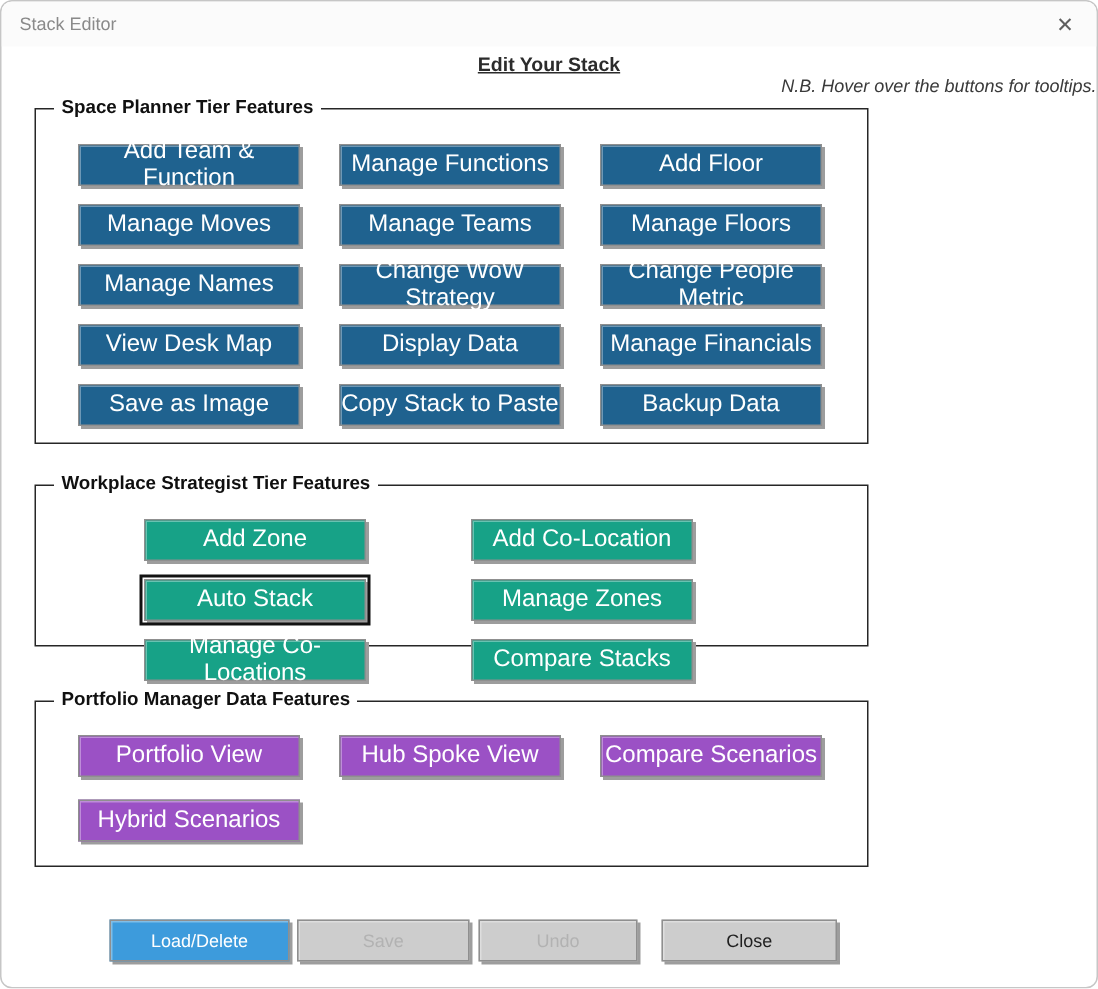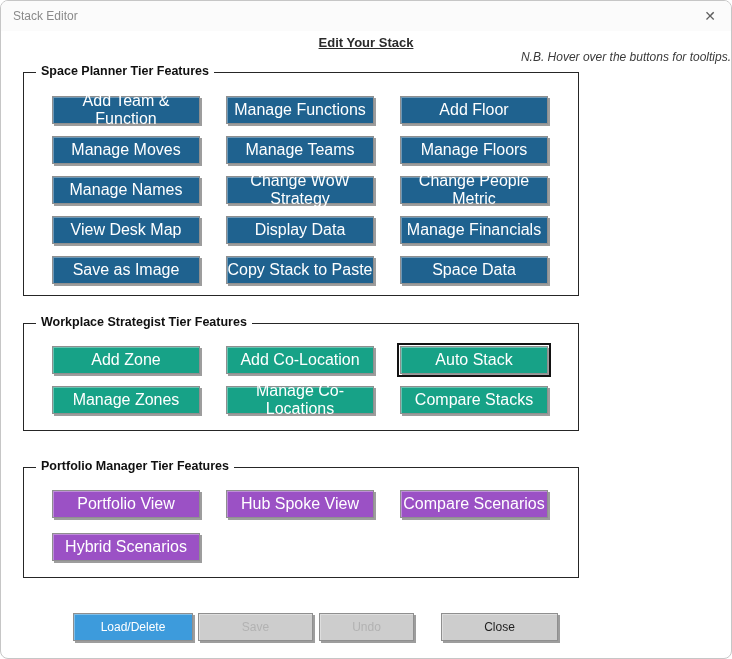--- a/index.html
+++ b/index.html
@@ -32,34 +32,34 @@
   
   .btn {
     width:148px; height:28px; margin:0 26px 12px 0; box-sizing:border-box;
     display:flex; align-items:center; justify-content:center;
     border:1px solid #8f8f8f;
     box-shadow: inset 1px 1px 0 rgba(255,255,255,0.35), 2px 2px 0 #9d9d9d;
     color:#ffffff; font-family:inherit; font-size:16px; cursor:pointer; padding:0;
   }
   #group3 .btn { margin-bottom:15px; }
   .t1 { background:var(--tier1, #1F628F); }
-  .t2 { background:var(--tier2, #17A287); }
+  .t2 { background:var(--tier2, #17A287);margin-left:44px; }
   .t3 { background:var(--tier3, #9B51C5); }
   .focused { outline:2px solid #121212; outline-offset:1px; }
   
   .footer-btn {
     position:absolute; top:612px; height:28px; box-sizing:border-box;
     display:flex; align-items:center; justify-content:center;
     border:1px solid #8f8f8f;
     box-shadow: inset 1px 1px 0 rgba(255,255,255,0.35), 2px 2px 0 #9d9d9d;
     font-family:inherit; font-size:12px; cursor:pointer; padding:0;
   }
   #btn-load  { left:72px;  width:120px; background:var(--load_delete, #3D9BDC); color:#ffffff; }
   #btn-save  { left:197px; width:115px; background:var(--disabled_bg, #CDCDCD); color:#b2b2b2; cursor:default; }
-  #btn-undo  { left:318px; width:95px; background:var(--disabled_bg, #CDCDCD); color:#b2b2b2; cursor:default; }
+  #btn-undo  { left:318px; width:106px; background:var(--disabled_bg, #CDCDCD); color:#b2b2b2; cursor:default; }
   #btn-close { left:440px; width:117px; background:var(--disabled_bg, #CDCDCD); color:#1f1f1f; }
 </style>
 </head>
 <body>
 
 <div class="window">
 
   <div class="titlebar">
     <span class="title">Stack Editor</span>
     <span class="close">✕</span>
@@ -78,38 +78,38 @@
       <button class="btn t1">Manage Teams</button>
       <button class="btn t1">Manage Floors</button>
       <button class="btn t1">Manage Names</button>
       <button class="btn t1">Change WoW Strategy</button>
       <button class="btn t1">Change People Metric</button>
       <button class="btn t1">View Desk Map</button>
       <button class="btn t1">Display Data</button>
       <button class="btn t1">Manage Financials</button>
       <button class="btn t1">Save as Image</button>
       <button class="btn t1">Copy Stack to Paste</button>
-      <button class="btn t1">Space Data</button>
+      <button class="btn t1">Backup Data</button>
     </div>
   </div>
 
   <div class="group" id="group2">
     <span class="group-label">Workplace Strategist Tier Features</span>
     <div class="btn-grid">
       <button class="btn t2">Add Zone</button>
       <button class="btn t2">Add Co-Location</button>
       <button class="btn t2 focused">Auto Stack</button>
       <button class="btn t2">Manage Zones</button>
       <button class="btn t2">Manage Co-Locations</button>
       <button class="btn t2">Compare Stacks</button>
     </div>
   </div>
 
   <div class="group" id="group3">
-    <span class="group-label">Portfolio Manager Tier Features</span>
+    <span class="group-label">Portfolio Manager Data Features</span>
     <div class="btn-grid">
       <button class="btn t3">Portfolio View</button>
       <button class="btn t3">Hub Spoke View</button>
       <button class="btn t3">Compare Scenarios</button>
       <button class="btn t3">Hybrid Scenarios</button>
     </div>
   </div>
 
   <button class="footer-btn" id="btn-load">Load/Delete</button>
   <button class="footer-btn" id="btn-save" aria-disabled="true">Save</button>

